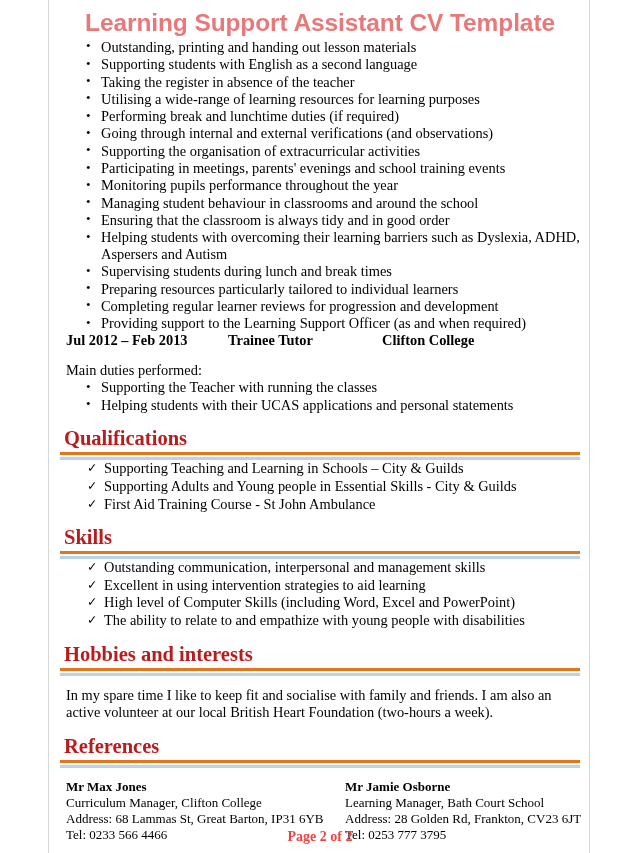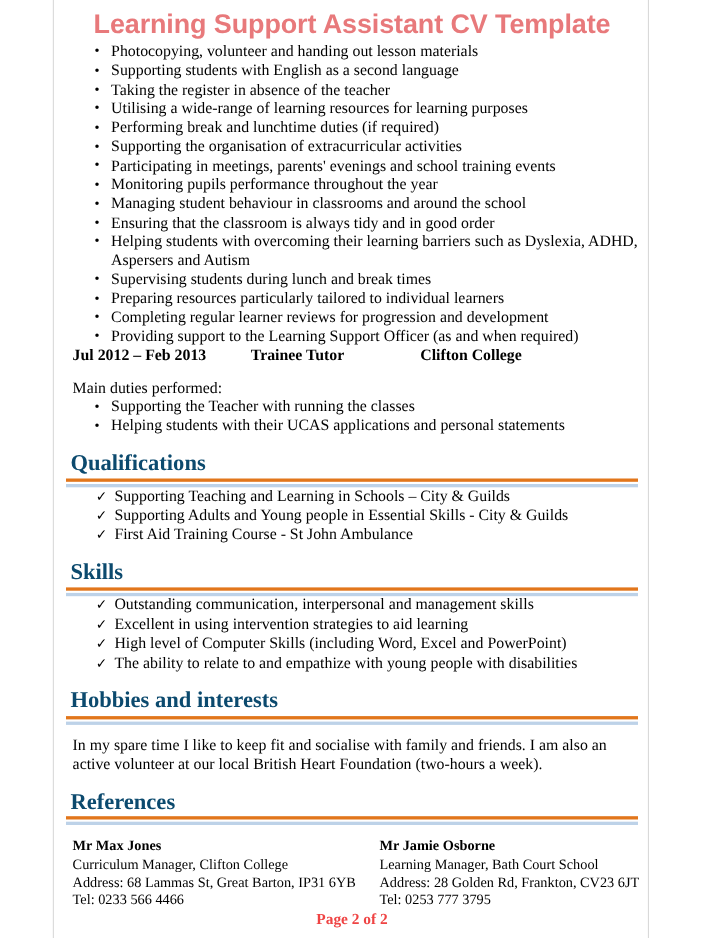--- a/index.html
+++ b/index.html
@@ -114,21 +114,21 @@
   .sub-bullets { margin-top: 10px; }
 
   
   .section {
     margin-top: 14px;
   }
   .section-title {
     font-family: "Liberation Serif", serif;
     font-weight: bold;
     font-size: 20.5px;
-    color: #0c4a6e;
+    color: #b91c1c;
     margin: 0 0 2px 4px;
     line-height: 1.12;
   }
   .rule-orange {
     height: 3px;
     background: #e2761b;
     width: 520px;
     margin: 0;
   }
   .rule-blue {
@@ -174,25 +174,26 @@
 <div class="page">
 
   <div class="edge-rule left"></div>
   <div class="edge-rule right"></div>
 
   <div class="content">
 
     <h1 class="cv-title">Learning Support Assistant CV Template</h1>
 
     <ul class="bullets">
-      <li>Photocopying, volunteer and handing out lesson materials</li>
+      <li>Outstanding, printing and handing out lesson materials</li>
       <li>Supporting students with English as a second language</li>
       <li>Taking the register in absence of the teacher</li>
       <li>Utilising a wide-range of learning resources for learning purposes</li>
       <li>Performing break and lunchtime duties (if required)</li>
+      <li>Going through internal and external verifications (and observations)</li>
       <li>Supporting the organisation of extracurricular activities</li>
       <li>Participating in meetings, parents' evenings and school training events</li>
       <li>Monitoring pupils performance throughout the year</li>
       <li>Managing student behaviour in classrooms and around the school</li>
       <li>Ensuring that the classroom is always tidy and in good order</li>
       <li>Helping students with overcoming their learning barriers such as Dyslexia, ADHD, Aspersers and Autism</li>
       <li>Supervising students during lunch and break times</li>
       <li>Preparing resources particularly tailored to individual learners</li>
       <li>Completing regular learner reviews for progression and development</li>
       <li>Providing support to the Learning Support Officer (as and when required)</li>

